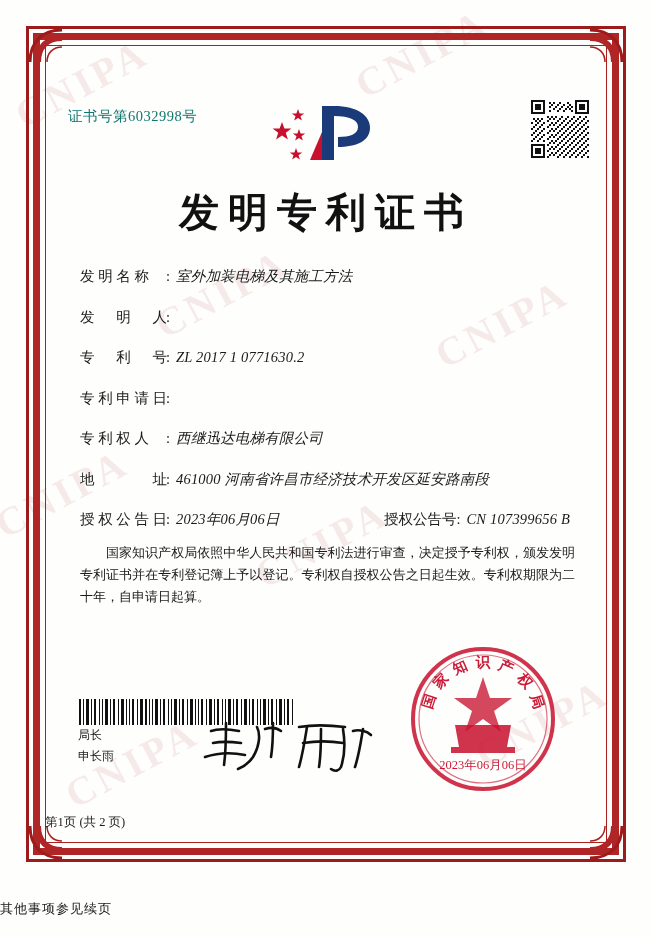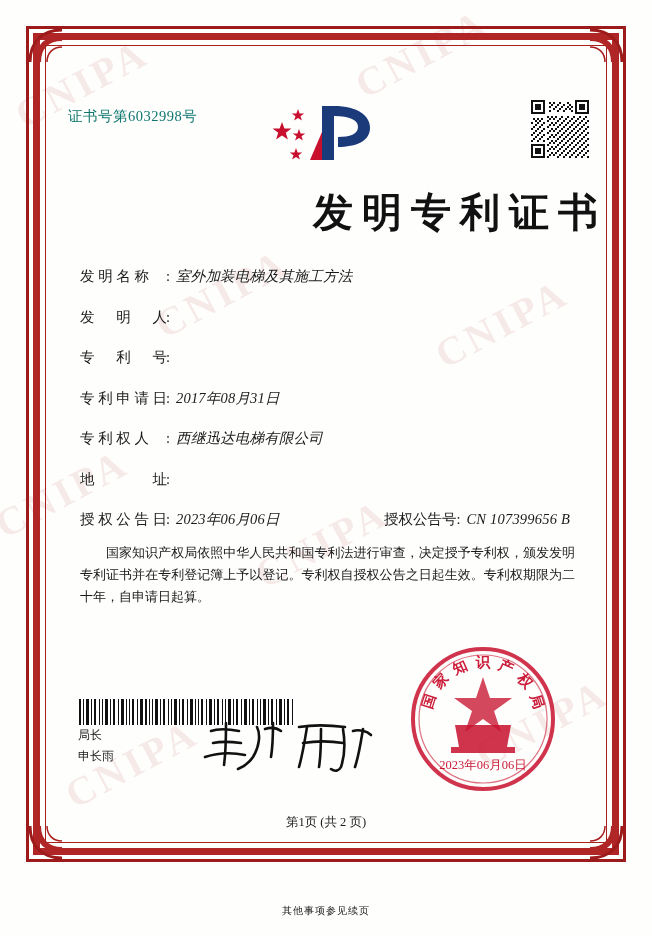--- a/index.html
+++ b/index.html
@@ -118,21 +118,21 @@
     transform: translateX(-50%);
     width: 120px;
     height: 75px;
   }
 
   .title {
     position: absolute;
     top: 140px;
     left: 0;
     right: 0;
-    text-align: right;
+    text-align: center;
     font-size: 40px;
     letter-spacing: 9px;
     font-weight: bold;
     color: #111;
     font-family: Liberation Mono, monospace;
   }
 
   .fields {
     position: absolute;
     left: 35px;
@@ -208,32 +208,31 @@
     bottom: 48px;
     width: 152px;
     height: 152px;
   }
 
   .page-num {
     position: absolute;
     left: 0;
     right: 0;
     bottom: 12px;
-    text-align: center;
+    text-align: left;
     font-size: 12.5px;
     color: #1a1a1a;
   }
 
   .footer-note {
     position: absolute;
     left: 0;
     right: 0;
     bottom: 18px;
-    text-align: center;
-    font-size: 10px;
+    font-size: 13px;
     letter-spacing: 1px;
     color: #1a1a1a;
   }
 </style>
 </head>
 <body>
 
 <div class="page">
 
   <div class="wm wm1">CNIPA</div>
@@ -529,37 +528,38 @@
       </div>
 
       <div class="field-row">
         <span class="f-label">发 　 明 　 人</span>
         <span class="f-colon">:</span>
       </div>
 
       <div class="field-row">
         <span class="f-label">专 　 利 　 号</span>
         <span class="f-colon">:</span>
+        <span class="f-value">ZL 2017 1 0771630.2</span>
       </div>
 
       <div class="field-row">
         <span class="f-label">专 利 申 请 日</span>
         <span class="f-colon">:</span>
-        <span class="f-value">2017年08月31日</span>
       </div>
 
       <div class="field-row">
         <span class="f-label">专 利 权 人</span>
         <span class="f-colon">:</span>
         <span class="f-value">西继迅达电梯有限公司</span>
       </div>
 
       <div class="field-row">
         <span class="f-label">地　　　　址</span>
         <span class="f-colon">:</span>
+        <span class="f-value">461000 河南省许昌市经济技术开发区延安路南段</span>
       </div>
 
       <div class="field-row two-col">
         <span class="f-label">授 权 公 告 日</span>
         <span class="f-colon">:</span>
         <span class="f-value">2023年06月06日</span>
         <span class="f-label2">授权公告号</span>
         <span class="f-colon">:</span>
         <span class="f-value">CN 107399656 B</span>
       </div>

